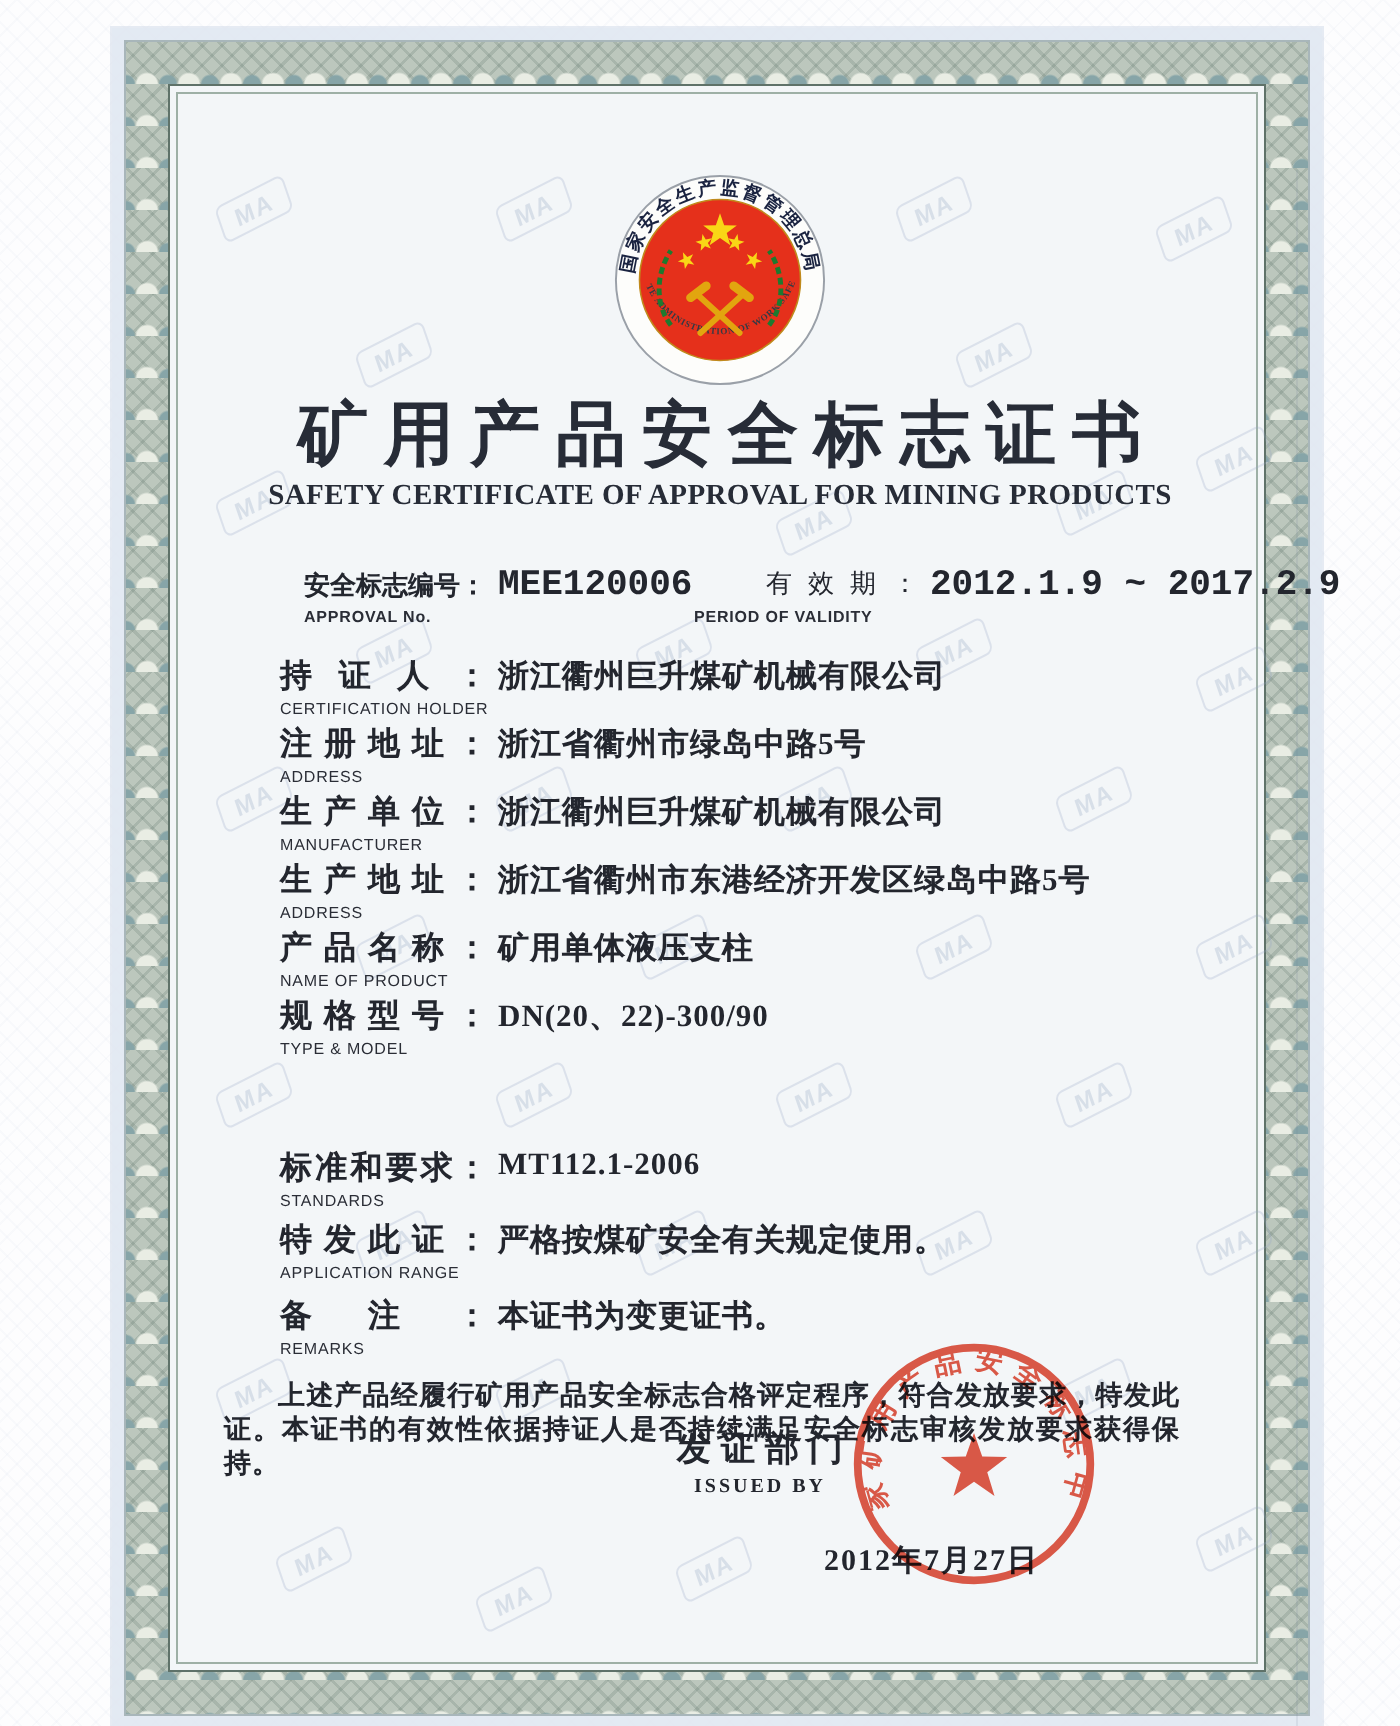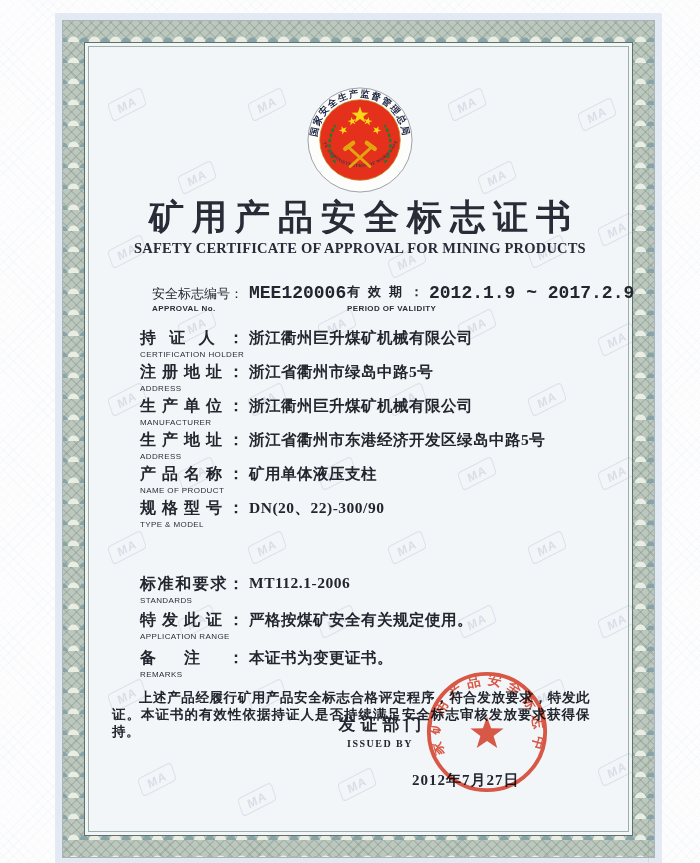--- a/index.html
+++ b/index.html
@@ -32,22 +32,22 @@
   .title{position:absolute;left:20px;top:194px;width:680px;text-align:center;font-weight:bold;
          font-size:35px;letter-spacing:8px;text-indent:8px;color:#272c37;}
   .subtitle{position:absolute;left:20px;top:240px;width:680px;text-align:center;font-weight:bold;
             font-size:14.5px;letter-spacing:.2px;color:#272c37;}
   .en{font-family:Liberation Sans, sans-serif;font-size:8px;letter-spacing:.4px;color:#2a2d36;margin-top:1px;}
   .zl{display:inline-block;width:104px;text-align:justify;text-align-last:justify;
       font-weight:bold;font-size:16px;vertical-align:top;}
   .zv{font-weight:bold;font-size:15.5px;margin-left:5px;letter-spacing:.5px;margin-top:48px;}
   .row{position:absolute;left:140px;}
   .aprow{position:absolute;top:283px;font-weight:bold;}
-  .al{font-weight:normal;font-size:13px;}
-  .alj{display:inline-block;width:76px;text-align:justify;text-align-last:justify;font-weight:bold;font-size:13px;vertical-align:top;}
+  .al{font-weight:bold;font-size:13px;}
+  .alj{display:inline-block;width:76px;text-align:justify;text-align-last:justify;font-weight:normal;font-size:13px;vertical-align:top;margin-left:36px;}
   .av{font-family:"Liberation Mono",monospace;font-weight:bold;font-size:18px;margin-left:6px;}
   .declaration{position:absolute;left:112px;top:689px;width:478px;font-weight:bold;font-size:13.5px;
                line-height:17px;text-indent:27px;letter-spacing:.5px;text-align:justify;}
   .issued{position:absolute;left:322px;top:713px;width:116px;text-align:center;}
   .issued .cn{font-weight:bold;font-size:17px;letter-spacing:5px;text-indent:5px;}
   .issued .ie{font-family:"Liberation Serif",serif;font-size:10px;letter-spacing:1.5px;font-weight:bold;margin-top:2px;}
   .date{position:absolute;left:412px;top:771px;font-weight:bold;font-size:15px;letter-spacing:1px;}
   .seal{position:absolute;left:424px;top:669px;mix-blend-mode:multiply;opacity:.88;}
 </style>
 </head>

